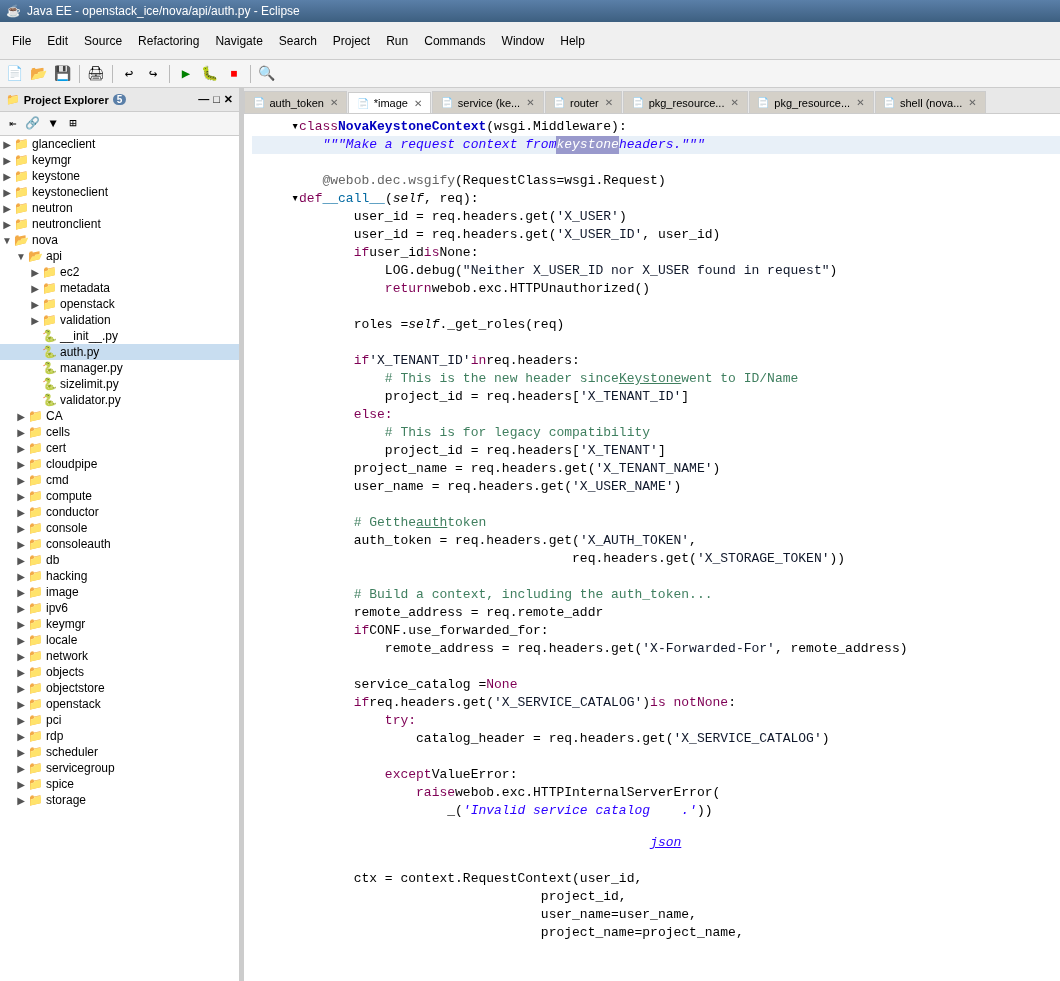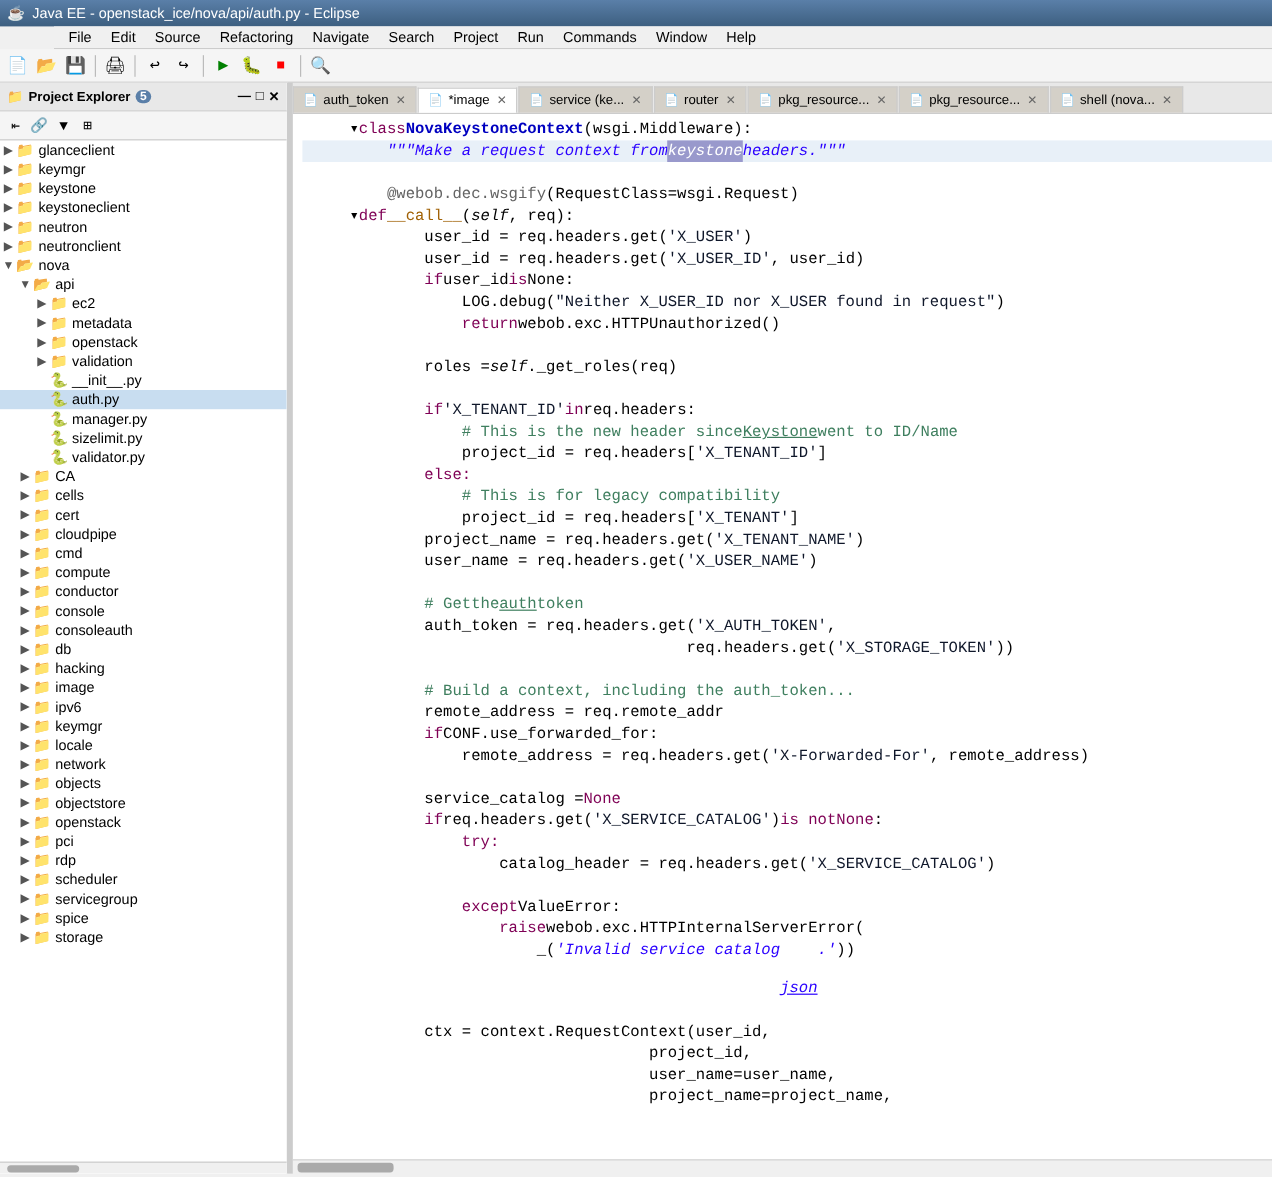--- a/index.html
+++ b/index.html
@@ -18,24 +18,23 @@
       height: 22px;
     }
     
     
     #menu-bar {
       background: #f0f0f0;
       font-family: Arial, sans-serif;
       font-size: 12px;
       display: flex;
       align-items: center;
-      height: 19px;
+      height: 38px;
       border-bottom: 1px solid #ccc;
       padding: 1px 4px;
-      margin-left: 45px;
     }
     .menu-item {
       padding: 2px 8px;
       cursor: pointer;
       height: 100%;
       display: flex;
       align-items: center;
     }
     
     
@@ -201,21 +200,21 @@
       min-height: 18px;
       padding: 0 8px;
     }
     
     
     .kw { color: #7f0055; font-weight: normal; }
     .str { color: #0f172a; }
     .str-italic { color: #2a00ff; font-style: italic; }
     .comment { color: #3f7f5f; }
     .cls { color: #0000c0; font-weight: bold; }
-    .func { color: #a16207; }
+    .func { color: #0369a1; }
     .normal { color: #000; }
     .decorator { color: #646464; }
     
     
     #sidebar-scroll {
       height: 10px;
       border-top: 1px solid #ccc;
       background: #f0f0f0;
       display: flex;
       align-items: center;

